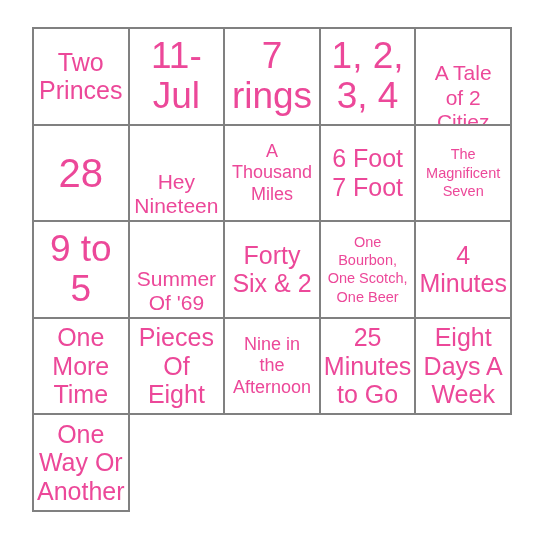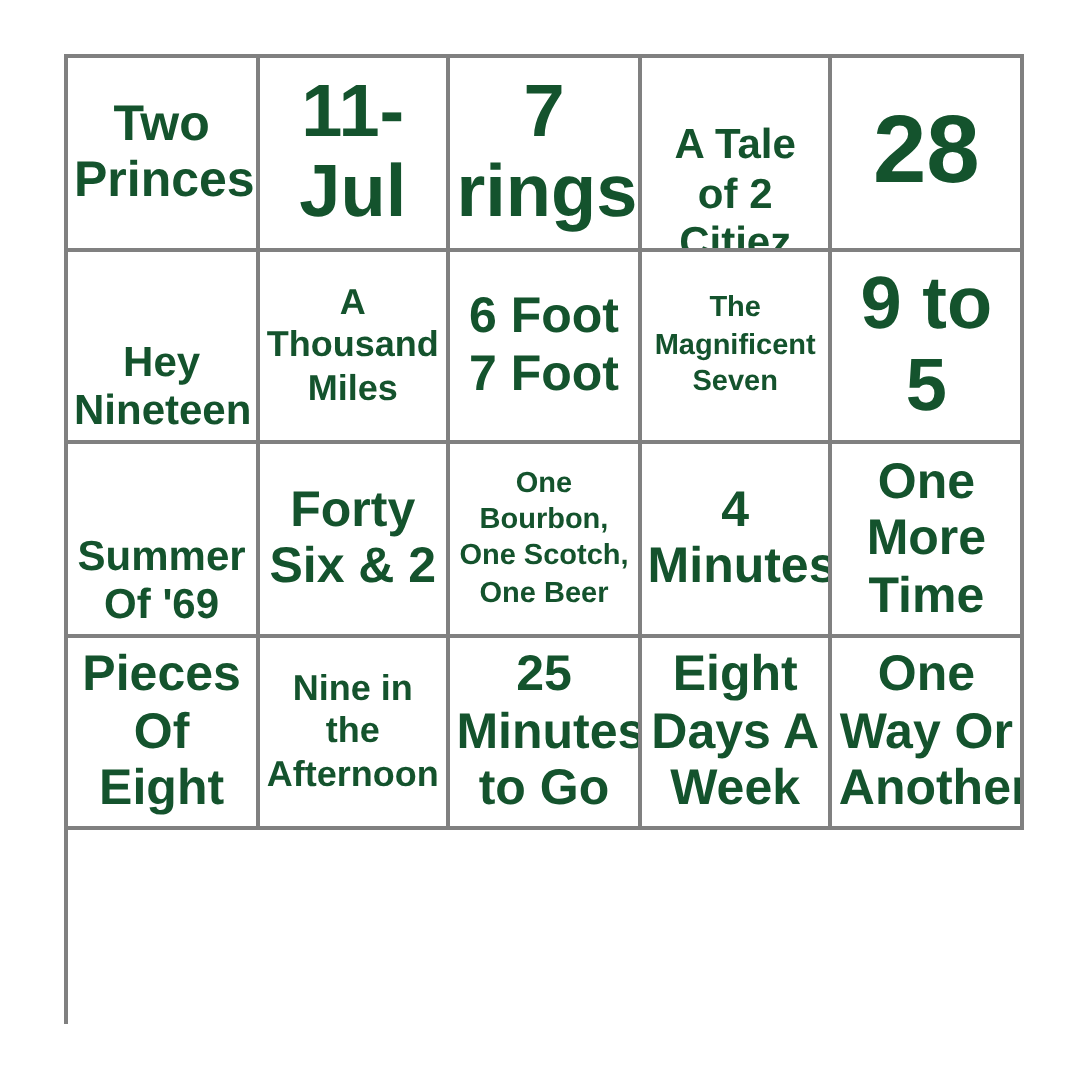--- a/index.html
+++ b/index.html
@@ -38,30 +38,30 @@
     background: #ffffff;
     display: flex;
     align-items: center;
     justify-content: center;
     text-align: center;
     overflow: hidden;
     padding: 1px 3px;
   }
 
   .bingo-cell .cell-text {
-    color: #14532d;
+    color: #ec4899;
     line-height: 1.14;
-    font-weight: 700;
+    font-weight: 400;
     display: block;
     width: 100%;
     white-space: pre-line;
   }
 
   
-  .bingo-cell[data-size="xxl"] .cell-text { font-size: 48px; line-height: 1.05; }
+  .bingo-cell[data-size="xxl"] .cell-text { font-size: 40px; line-height: 1.05; }
   .bingo-cell[data-size="xl"]  .cell-text { font-size: 37px; line-height: 1.10; }
   .bingo-cell[data-size="md"]  .cell-text { font-size: 25px; line-height: 1.14; }
   .bingo-cell[data-size="sm"]  .cell-text { font-size: 21px; line-height: 1.16; margin-top: 43px; }
   .bingo-cell[data-size="xs"]  .cell-text { font-size: 18px; line-height: 1.20; }
   .bingo-cell[data-size="xxs"] .cell-text { font-size: 14.5px; line-height: 1.26; }
 </style>
 </head>
 <body>
 
 <div id="bingo-card">
@@ -69,20 +69,24 @@
       <span class="cell-text">Two
 Princes</span>
     </div>
     <div class="bingo-cell" data-size="xl">
       <span class="cell-text">11-
 Jul</span>
     </div>
     <div class="bingo-cell" data-size="xl">
       <span class="cell-text">7
 rings</span>
+    </div>
+    <div class="bingo-cell" data-size="xl">
+      <span class="cell-text">1, 2,
+3, 4</span>
     </div>
     <div class="bingo-cell" data-size="sm">
       <span class="cell-text">A Tale
 of 2
 Citiez</span>
     </div>
     <div class="bingo-cell" data-size="xxl">
       <span class="cell-text">28</span>
     </div>
     <div class="bingo-cell" data-size="sm">

